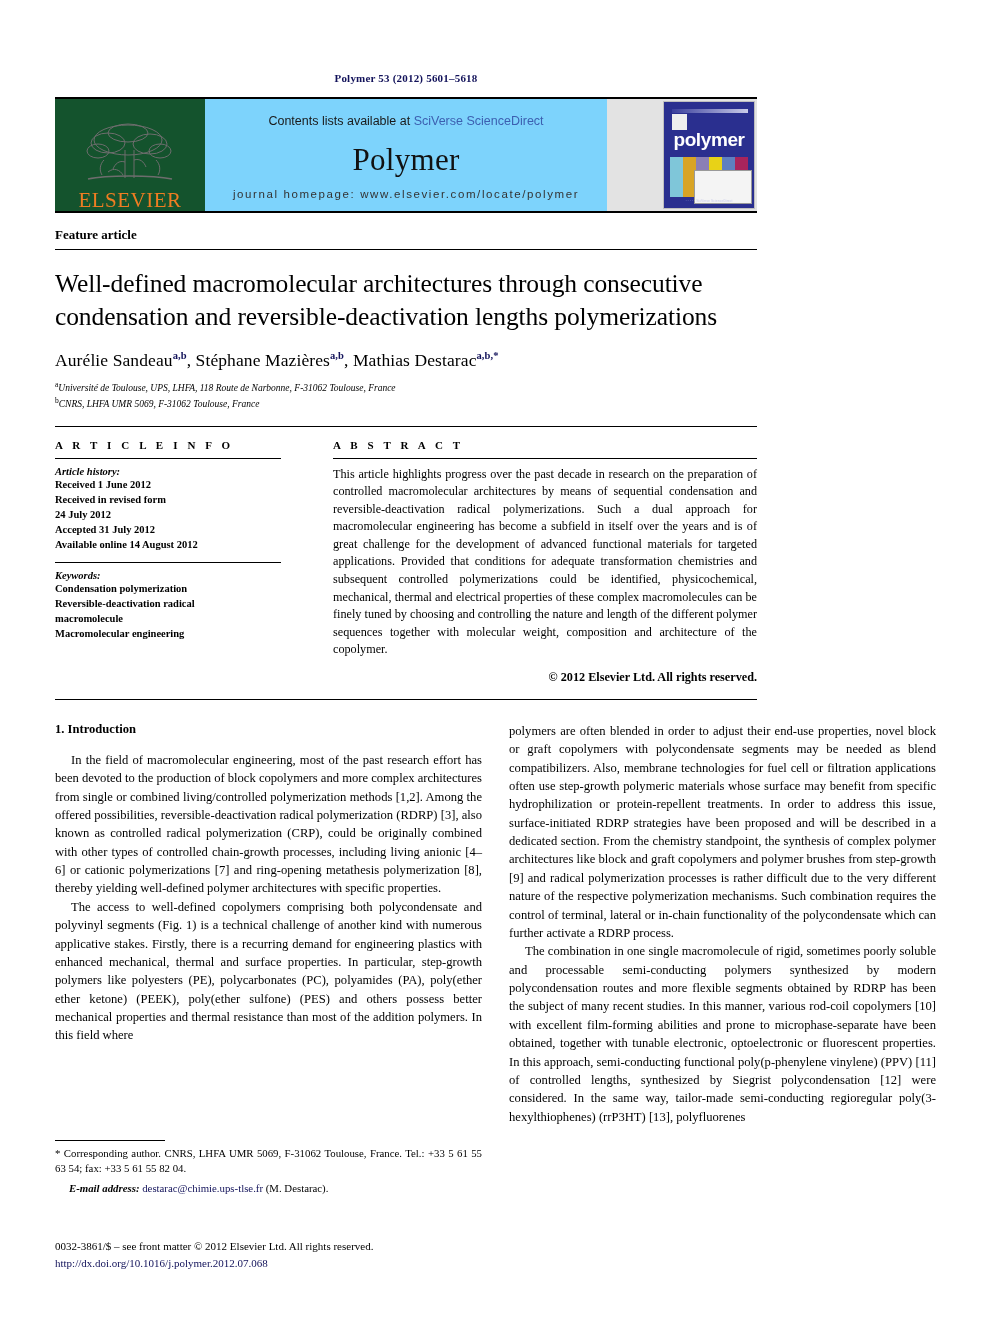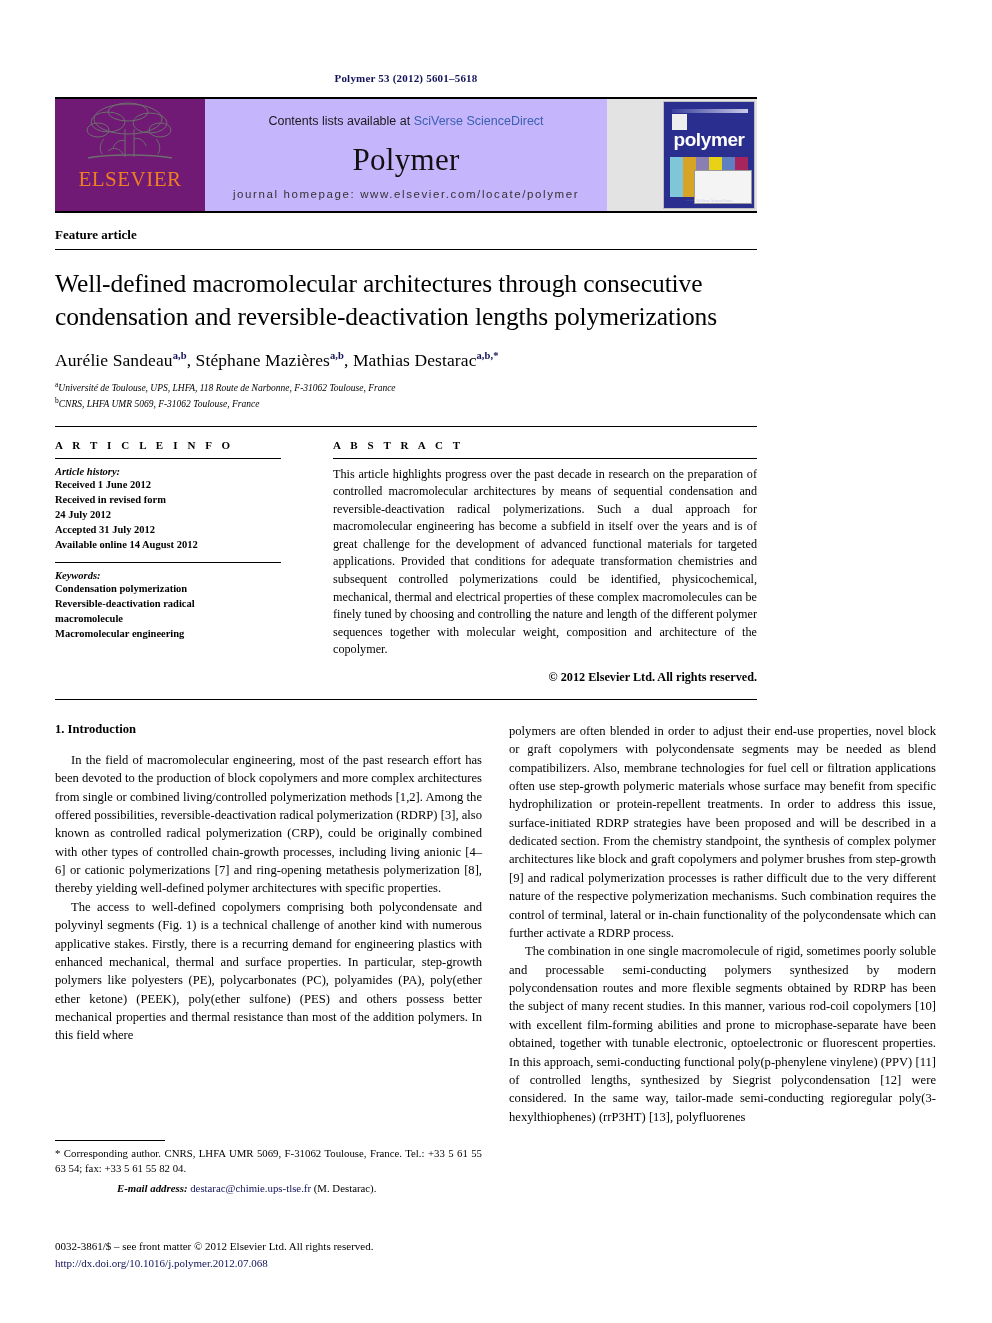--- a/index.html
+++ b/index.html
@@ -39,29 +39,29 @@
     margin-top: 13px;
     border-top: 2.5px solid #000;
     border-bottom: 2.5px solid #000;
     height: 112px;
     display: flex;
     align-items: stretch;
     position: relative;
   }
   .masthead-left {
     width: 150px;
-    background: #701a75;
-    display: flex;
-    align-items: flex-start;
+    background: #14532d;
+    display: flex;
+    align-items: flex-end;
     justify-content: center;
     flex: 0 0 150px;
   }
   .masthead-center {
     flex: 1 1 auto;
-    background: #c4b5fd;
+    background: #7dd3fc;
     display: flex;
     flex-direction: column;
     align-items: center;
     justify-content: center;
     position: relative;
   }
   .masthead-right {
     width: 150px;
     flex: 0 0 150px;
     background: #e3e3e3;
@@ -310,21 +310,21 @@
   .fn {
     font-size: 10.8px;
     line-height: 1.4;
     text-align: justify;
   }
   .fn-email {
     margin-top: 6px;
     text-indent: 14px;
     font-size: 10.8px;
   }
-  .fn-email i { font-weight: bold; margin-left: 48px; }
+  .fn-email i { font-weight: bold; }
   .mail-link { color: #12125a; }
 
   .imprint {
     position: absolute;
     left: 55px;
     top: 1238px;
     width: 460px;
     font-size: 11px;
     line-height: 1.5;
   }

